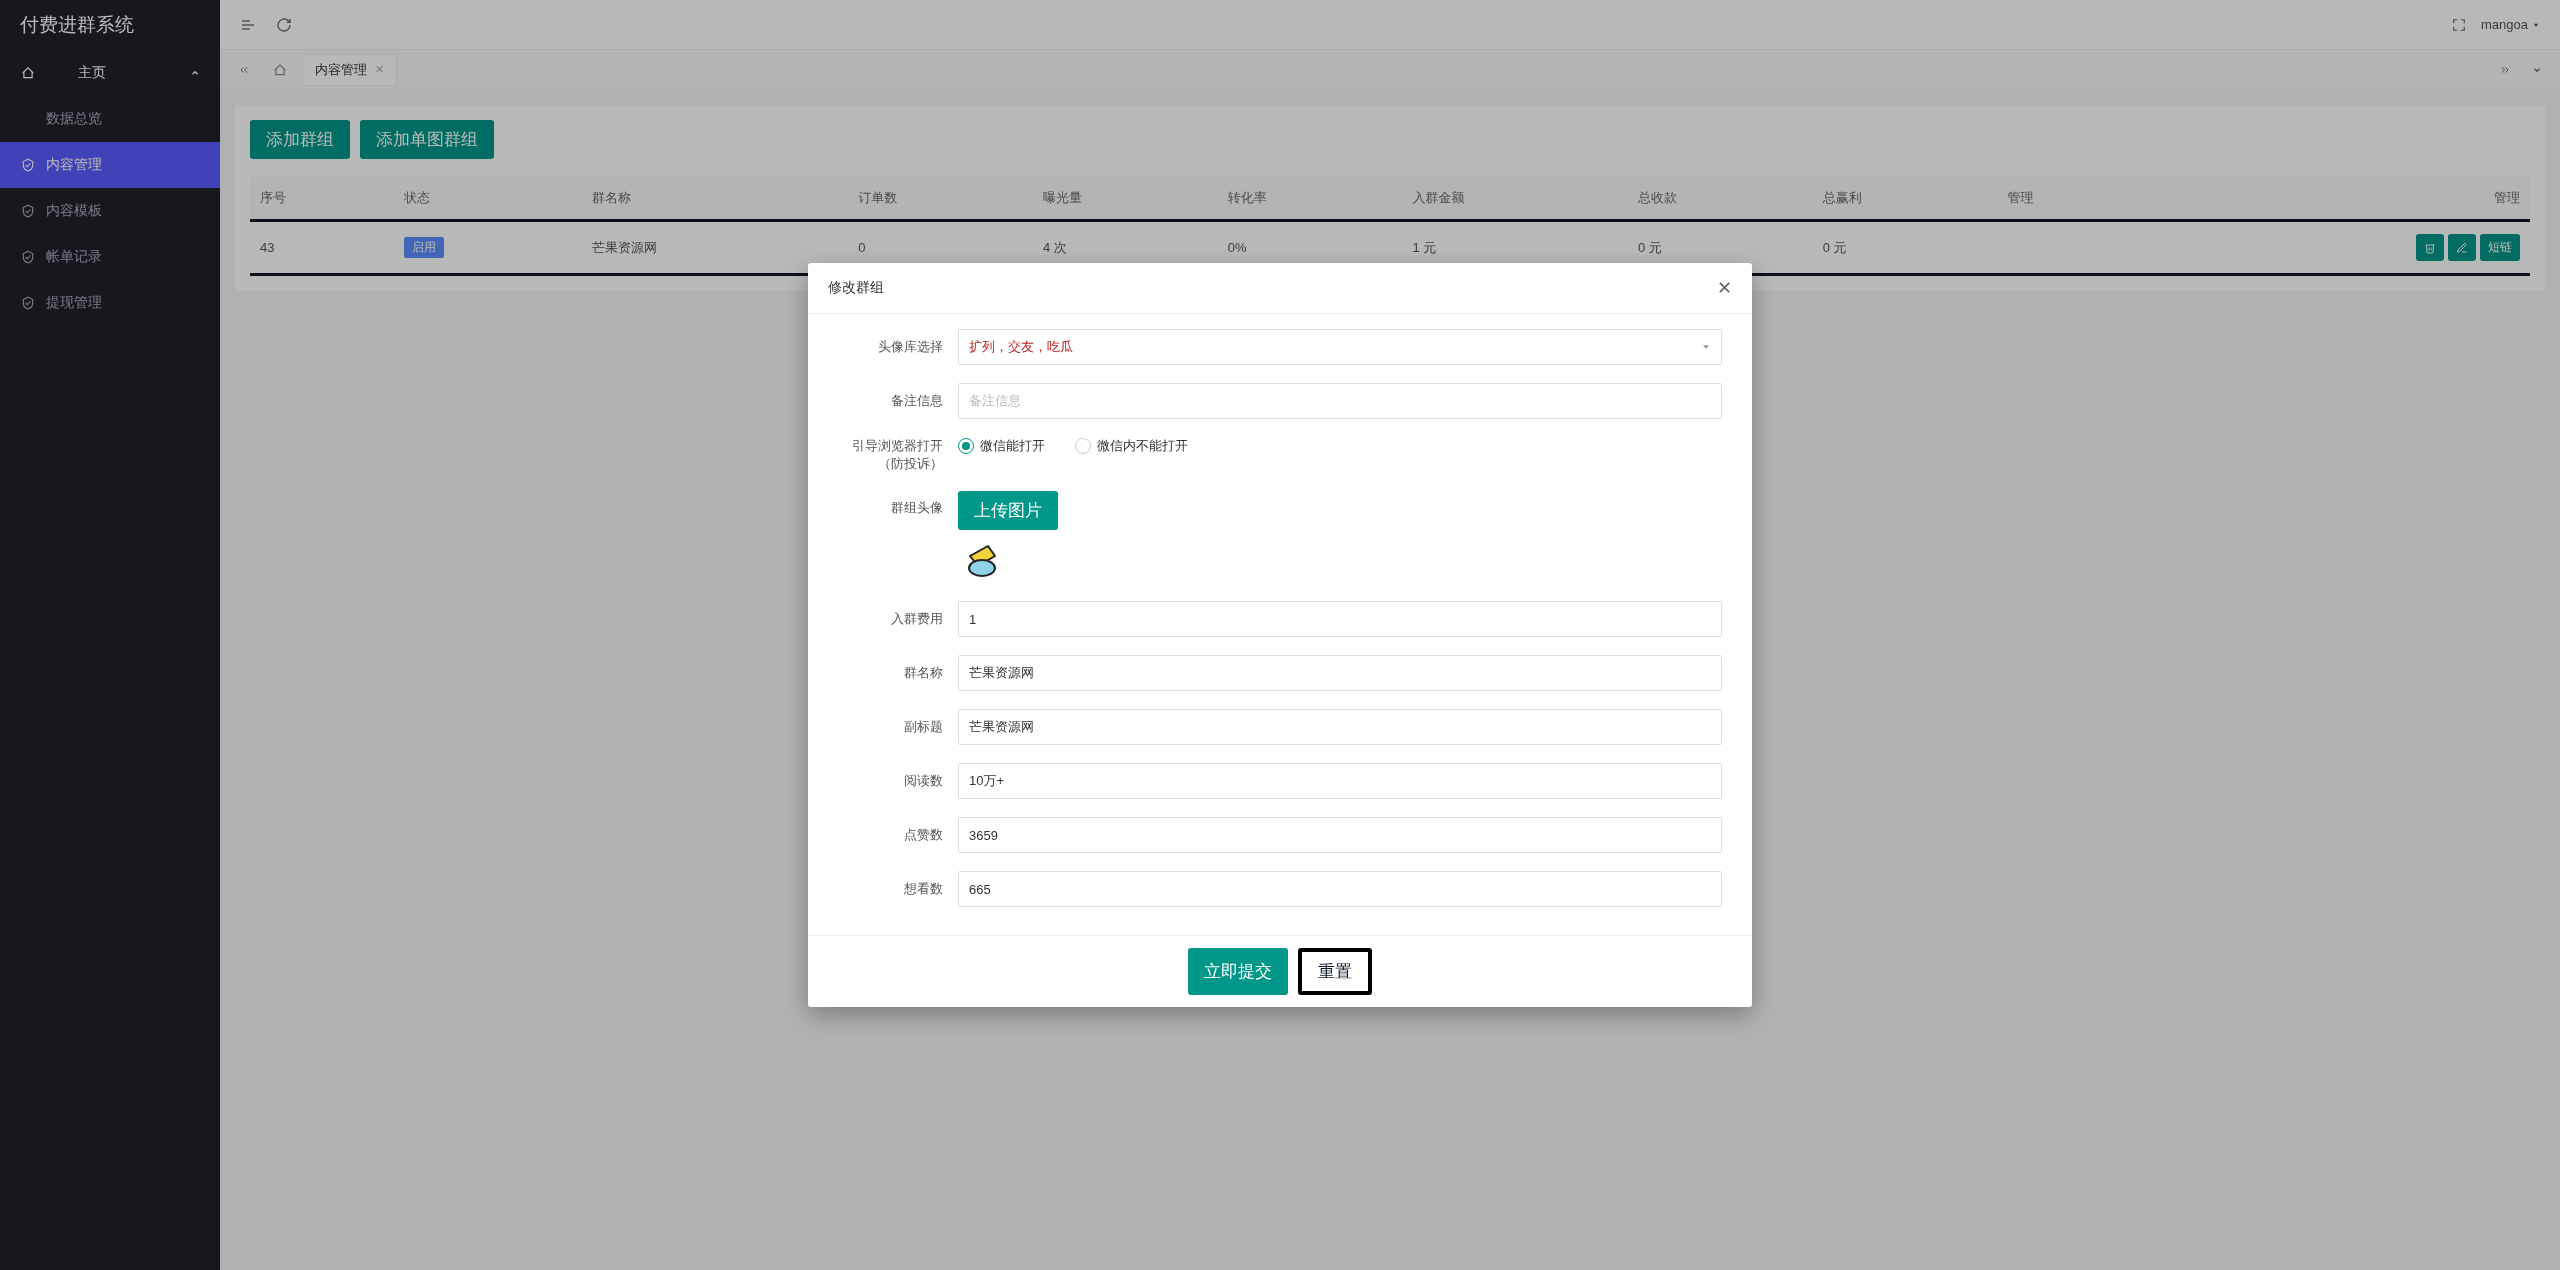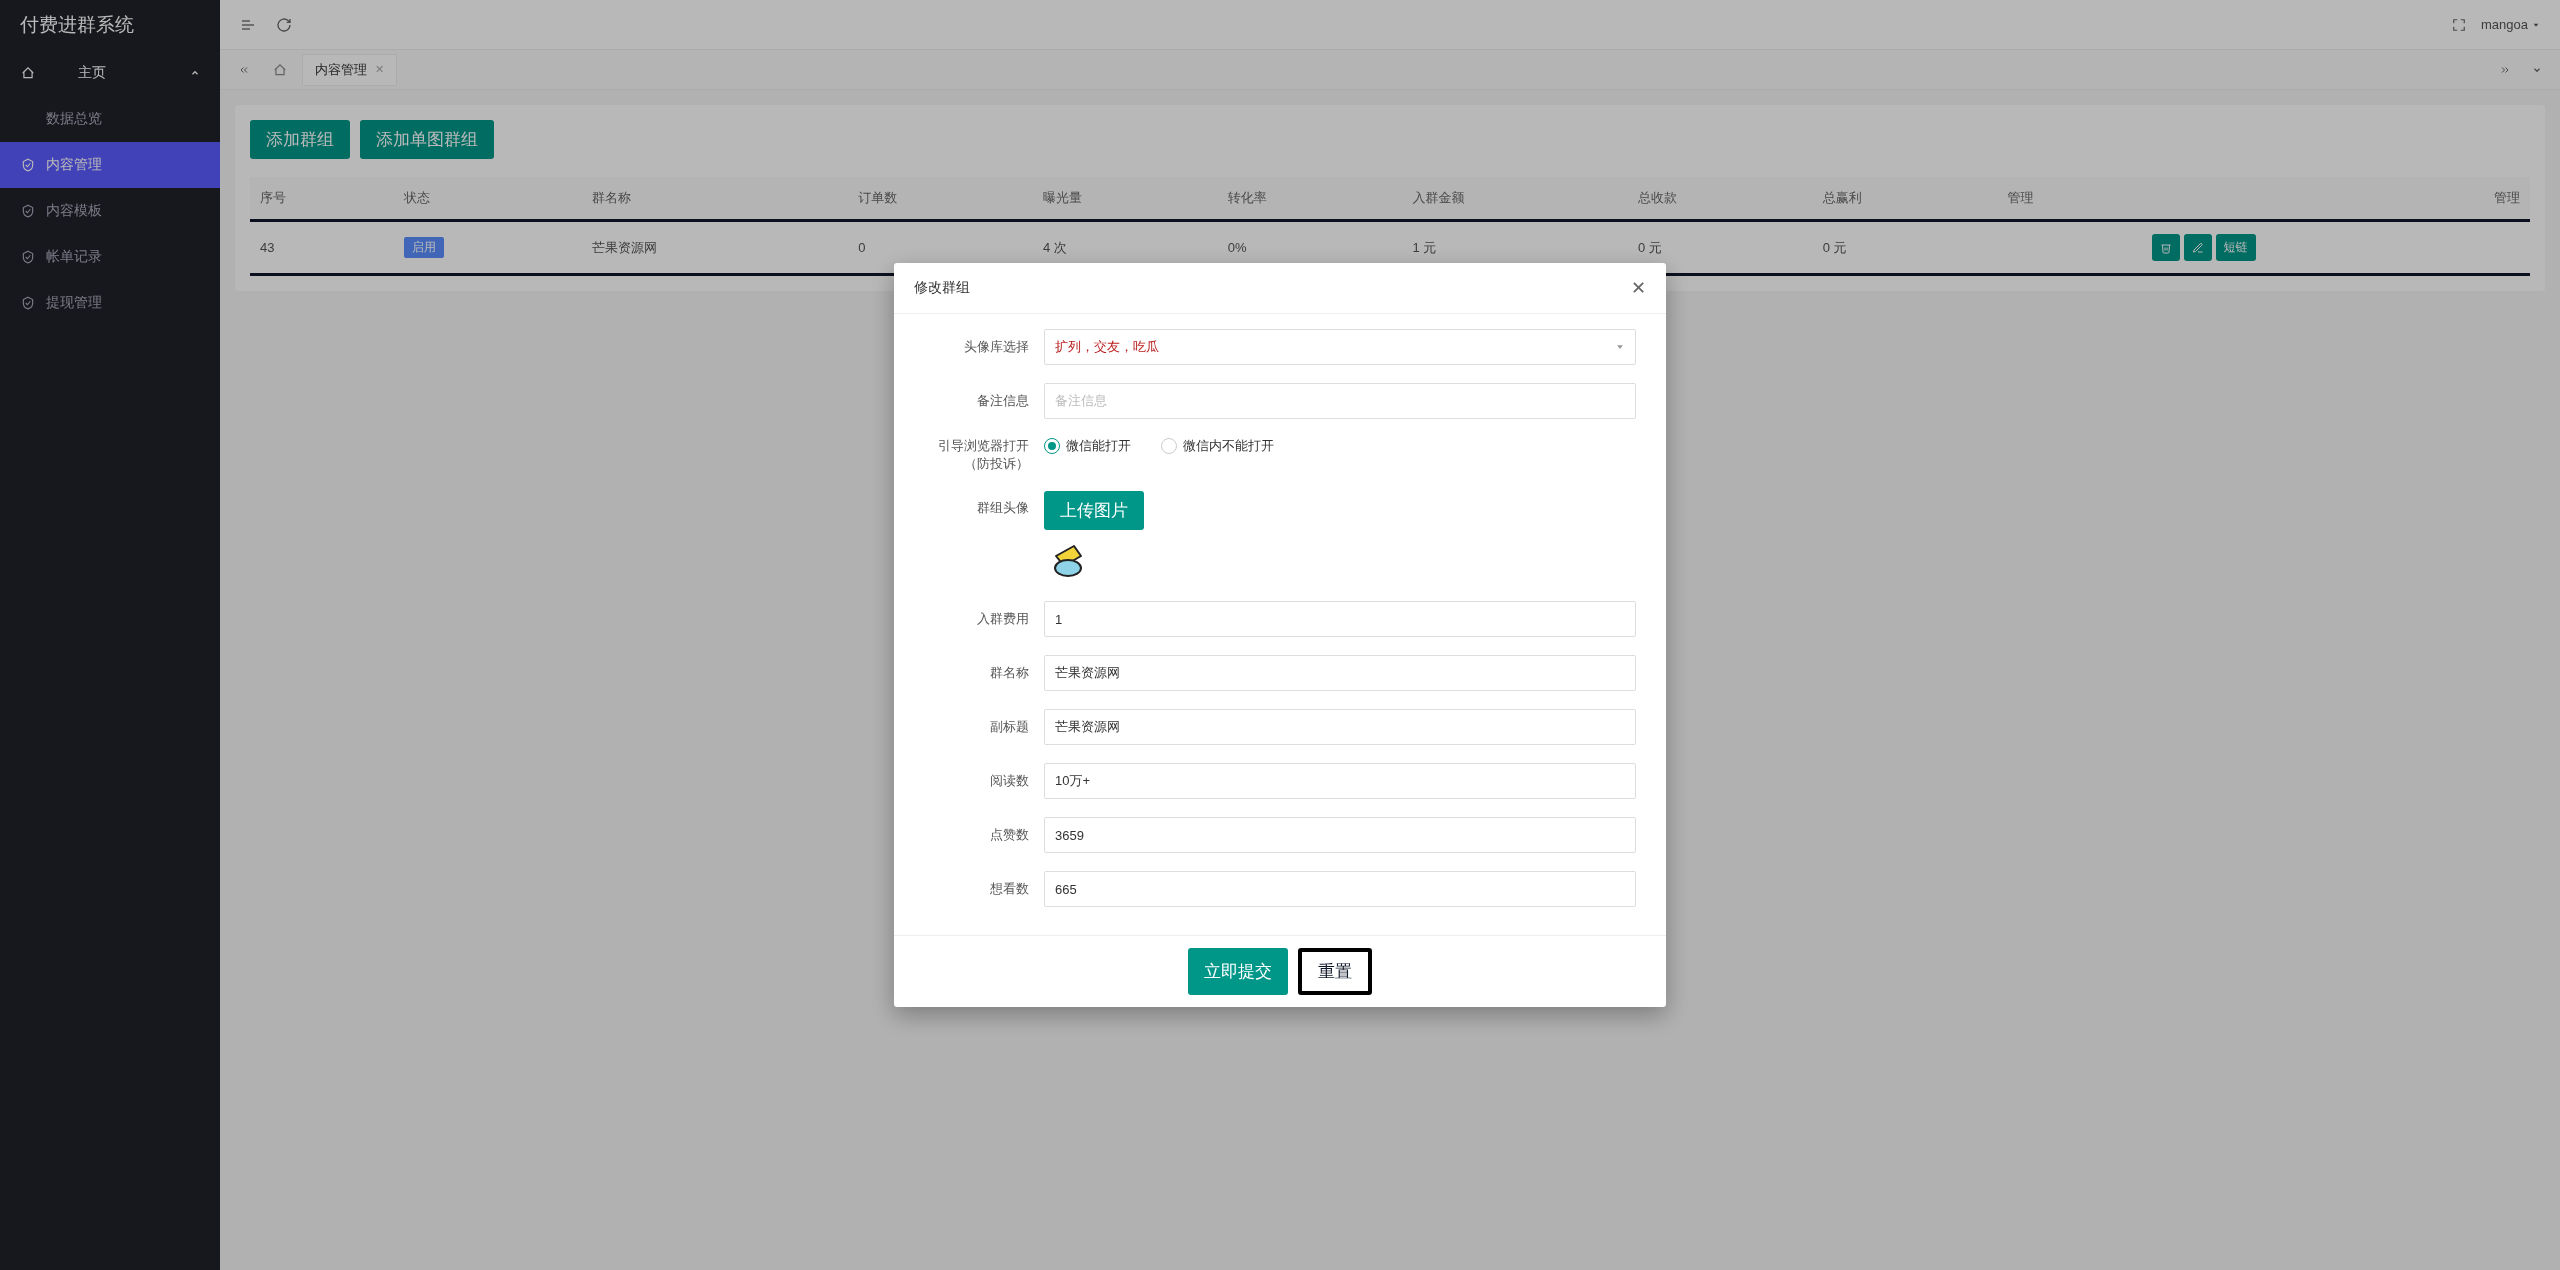--- a/index.html
+++ b/index.html
@@ -39,25 +39,25 @@
 .btn { padding: 8px 16px; border: none; border-radius: 3px; cursor: pointer; font-size: 17px; }
 .btn-teal { background: #009688; color: #fff; }
 .btn-default { background: #fff; border: 4px solid #000000; color: #0f172a; }
 .btn-sm { padding: 5px 8px; font-size: 12px; }
 
 
 .table { width: 100%; border-collapse: collapse; }
 .table th, .table td { padding: 12px 10px; text-align: left; font-size: 13px; color: #555; border-bottom: 3px solid #0f172a; }
 .table th { background: #fafafa; font-weight: normal; color: #666; }
 .badge { display: inline-block; padding: 2px 8px; background: #5b8eff; color: #fff; border-radius: 2px; font-size: 12px; }
-.row-actions { display: flex; gap: 4px; justify-content: flex-start; }
+.row-actions { display: flex; gap: 4px; justify-content: flex-end; }
 
 
 .mask { position: fixed; top: 0; left: 0; right: 0; bottom: 0; background: rgba(0,0,0,0.28); display: flex; align-items: center; justify-content: center; }
-.modal { width: 772px; max-height: 750px; background: #fff; border-radius: 3px; display: flex; flex-direction: column; box-shadow: 0 8px 24px rgba(0,0,0,0.3); }
+.modal { width: 944px; max-height: 750px; background: #fff; border-radius: 3px; display: flex; flex-direction: column; box-shadow: 0 8px 24px rgba(0,0,0,0.3); }
 .modal-header { padding: 14px 20px; border-bottom: 1px solid #eee; display: flex; justify-content: space-between; align-items: center; }
 .modal-title { font-size: 14px; font-weight: 500; }
 .modal-close { cursor: pointer; font-size: 18px; color: #666; }
 .modal-body { flex: 1; overflow-y: auto; padding: 15px 30px 10px 20px; }
 .modal-footer { padding: 12px 20px; border-top: 1px solid #eee; display: flex; justify-content: center; gap: 10px; }
 
 
 .form-row { display: flex; align-items: center; margin-bottom: 18px; }
 .form-row.align-top { align-items: flex-start; }
 .form-label { width: 130px; text-align: right; padding-right: 15px; font-size: 13px; color: #555; flex-shrink: 0; line-height: 1.4; }

